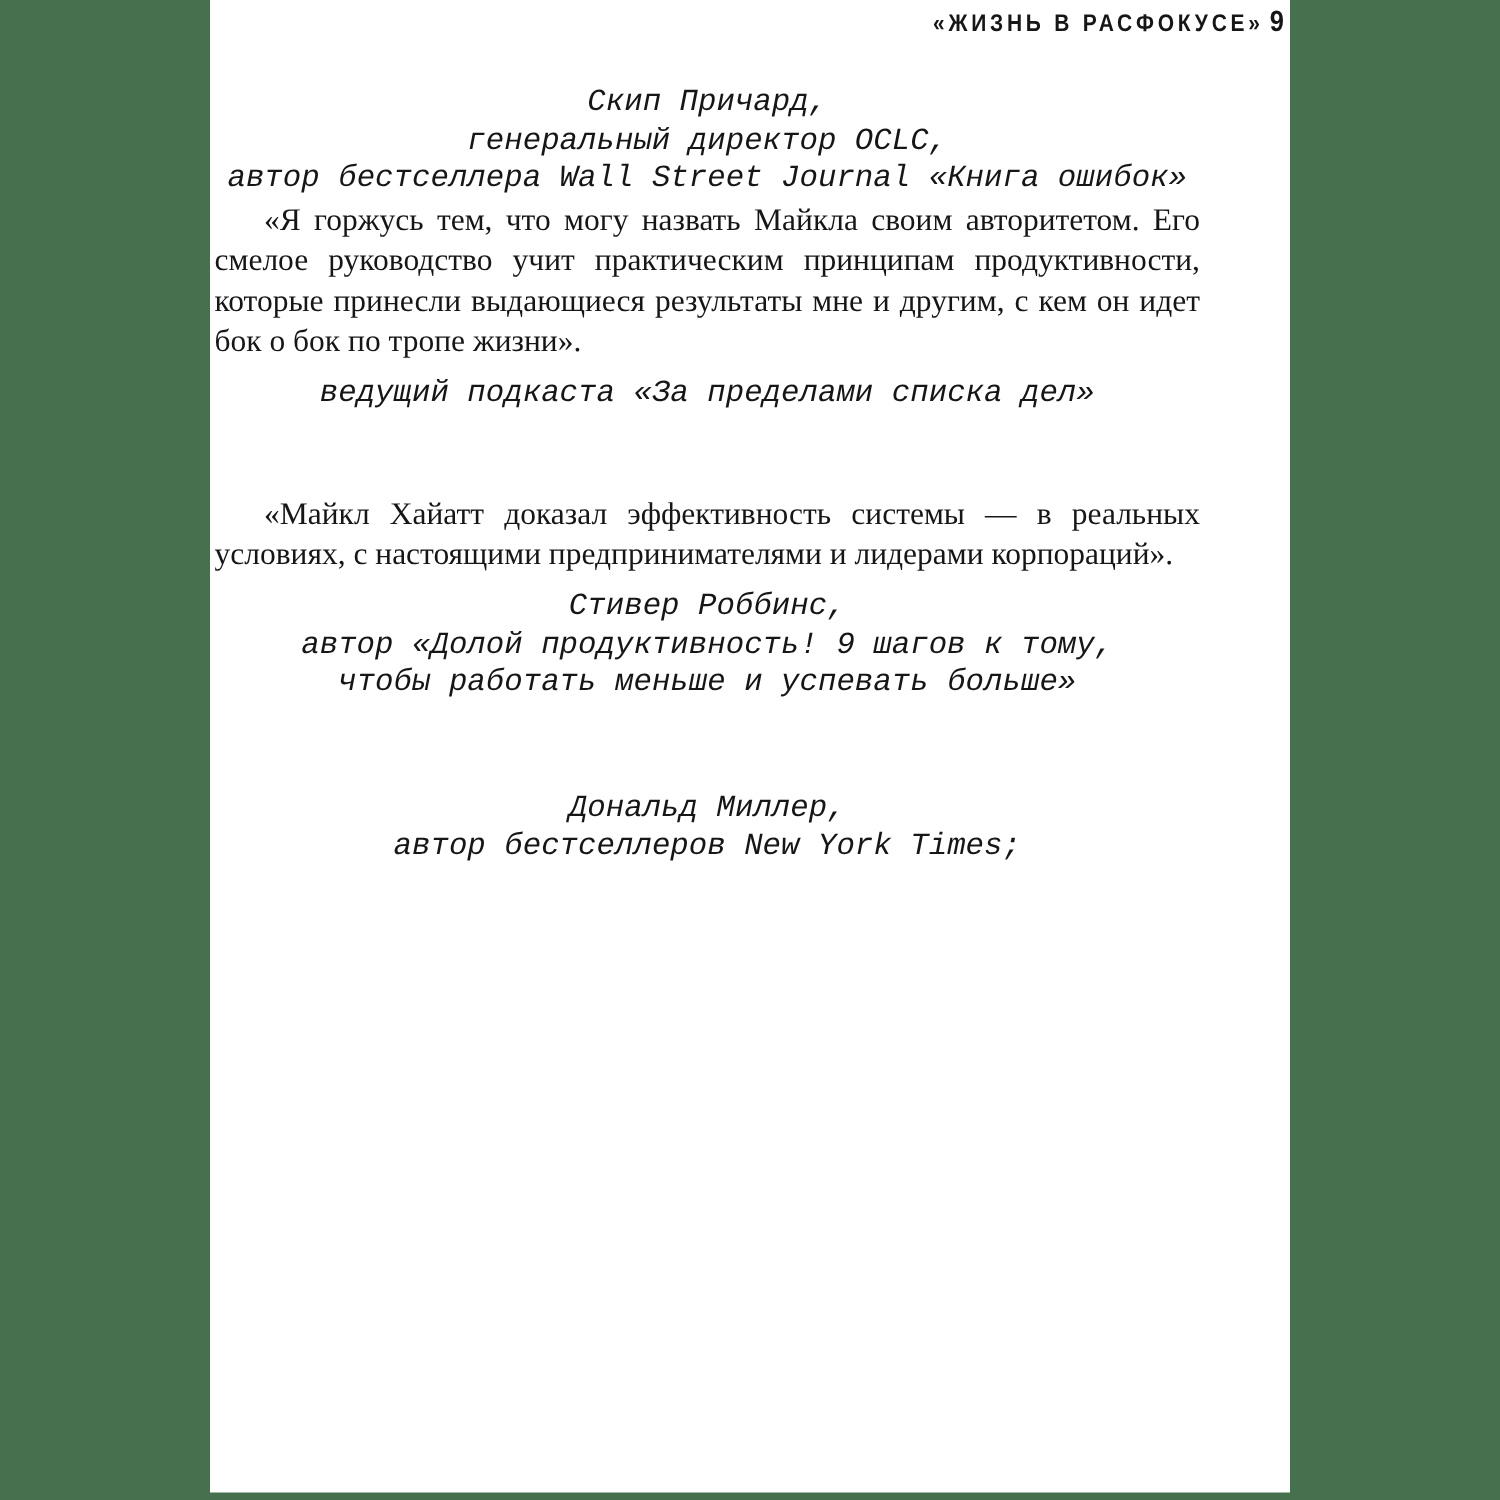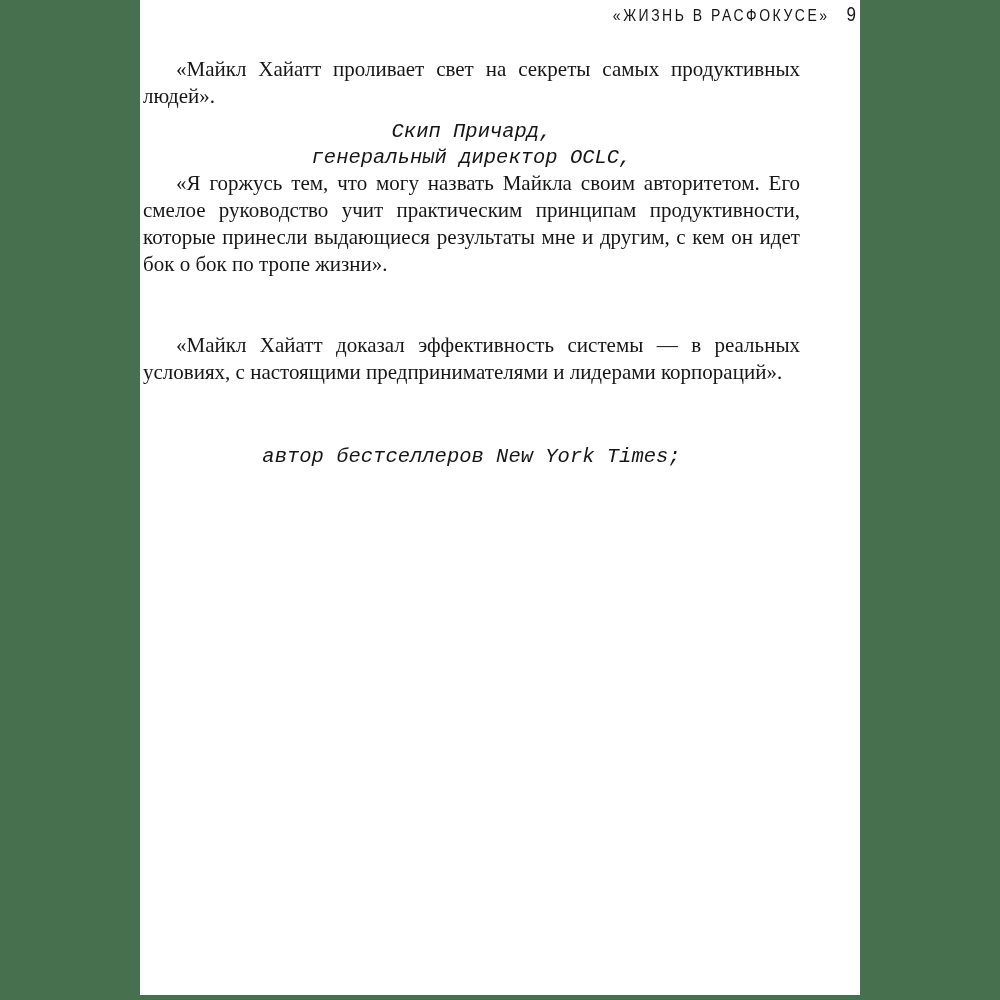--- a/index.html
+++ b/index.html
@@ -20,24 +20,24 @@
     height: 995px;
     background: #ffffff;
     color: #161616;
     overflow: hidden;
     box-sizing: border-box;
   }
   .running-head {
     display: flex;
     justify-content: flex-end;
     align-items: baseline;
-    gap: 17px;
+    gap: 4px;
     padding: 5px 4px 0 0;
     font-family: "Liberation Sans", "DejaVu Sans", sans-serif;
-    font-weight: normal;
+    font-weight: bold;
   }
   .running-title {
     font-size: 14px;
     letter-spacing: 2.5px;
     transform: scaleY(1.15);
     white-space: nowrap;
   }
   .page-number {
     font-size: 17px;
     transform: scaleY(1.15);
@@ -76,41 +76,48 @@
 <div class="paper">
 
   <header class="running-head">
     <span class="running-title">«ЖИЗНЬ В РАСФОКУСЕ»</span>
     <span class="page-number">9</span>
   </header>
 
   <main>
 
     <section class="testimonial t1">
-      <p class="quote">«Майкл Хайатт проливает свет на секреты самых продуктивных людей».</p>
       <div class="attribution">
         <div>Скип Причард,</div>
         <div>генеральный директор OCLC,</div>
+        <div>автор бестселлера Wall Street Journal «Книга ошибок»</div>
       </div>
     </section>
 
     <section class="testimonial t2">
       <p class="quote">«Я горжусь тем, что могу назвать Майкла своим авторитетом. Его смелое руководство учит практическим принципам продуктивности, которые принесли выдающиеся результаты мне и другим, с кем он идет бок о бок по тропе жизни».</p>
       <div class="attribution">
+        <div>ведущий подкаста «За пределами списка дел»</div>
       </div>
     </section>
 
     <section class="testimonial t3">
     </section>
 
     <section class="testimonial t4">
       <p class="quote">«Майкл Хайатт доказал эффективность системы — в реальных условиях, с настоящими предпринимателями и лидерами корпораций».</p>
+      <div class="attribution">
+        <div>Стивер Роббинс,</div>
+        <div>автор «Долой продуктивность! 9 шагов к тому,</div>
+        <div>чтобы работать меньше и успевать больше»</div>
+      </div>
     </section>
 
     <section class="testimonial t5">
       <div class="attribution">
+        <div>Дональд Миллер,</div>
         <div>автор бестселлеров New York Times;</div>
 
       </div>
     </section>
 
   </main>
 </div>
 
 </body></html>

